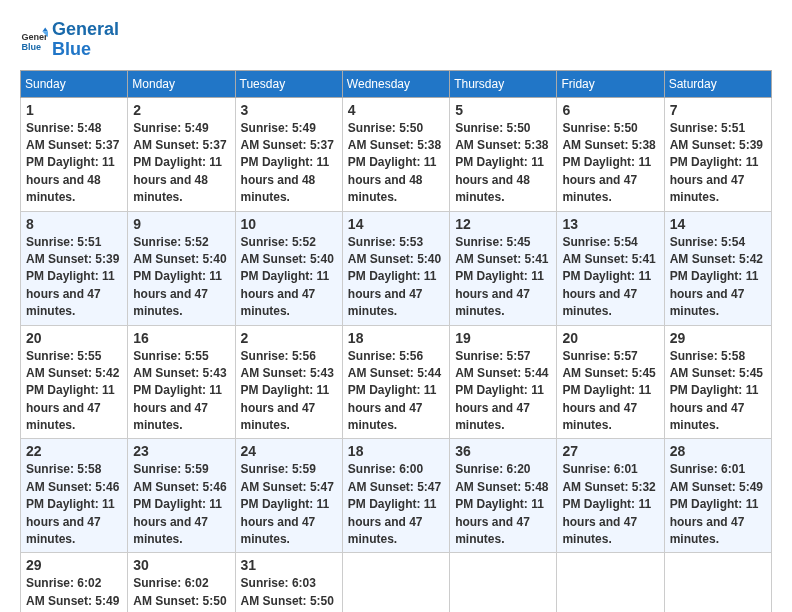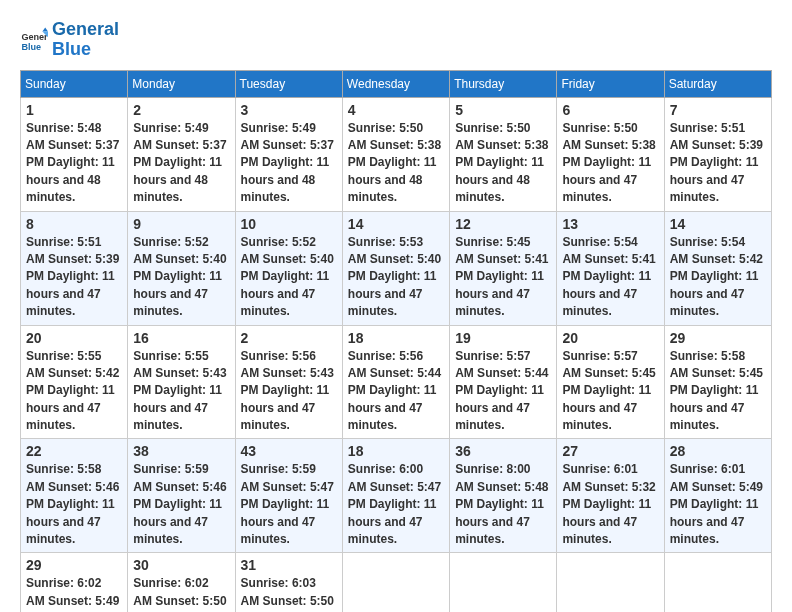--- a/index.html
+++ b/index.html
@@ -280,43 +280,43 @@
       </tr>
       <tr>
         <td>
           <span class="day-num">22</span>
           <div class="day-detail">Sunrise: 5:58 AM
 Sunset: 5:46 PM
 Daylight: 11 hours
 and 47 minutes.</div>
         </td>
         <td>
-          <span class="day-num">38</span>
+          <span class="day-num">23</span>
           <div class="day-detail">Sunrise: 5:59 AM
 Sunset: 5:46 PM
 Daylight: 11 hours
 and 47 minutes.</div>
         </td>
         <td>
-          <span class="day-num">43</span>
+          <span class="day-num">24</span>
           <div class="day-detail">Sunrise: 5:59 AM
 Sunset: 5:47 PM
 Daylight: 11 hours
 and 47 minutes.</div>
         </td>
         <td>
           <span class="day-num">18</span>
           <div class="day-detail">Sunrise: 6:00 AM
 Sunset: 5:47 PM
 Daylight: 11 hours
 and 47 minutes.</div>
         </td>
         <td>
           <span class="day-num">36</span>
-          <div class="day-detail">Sunrise: 8:00 AM
+          <div class="day-detail">Sunrise: 6:20 AM
 Sunset: 5:48 PM
 Daylight: 11 hours
 and 47 minutes.</div>
         </td>
         <td>
           <span class="day-num">27</span>
           <div class="day-detail">Sunrise: 6:01 AM
 Sunset: 5:32 PM
 Daylight: 11 hours
 and 47 minutes.</div>

